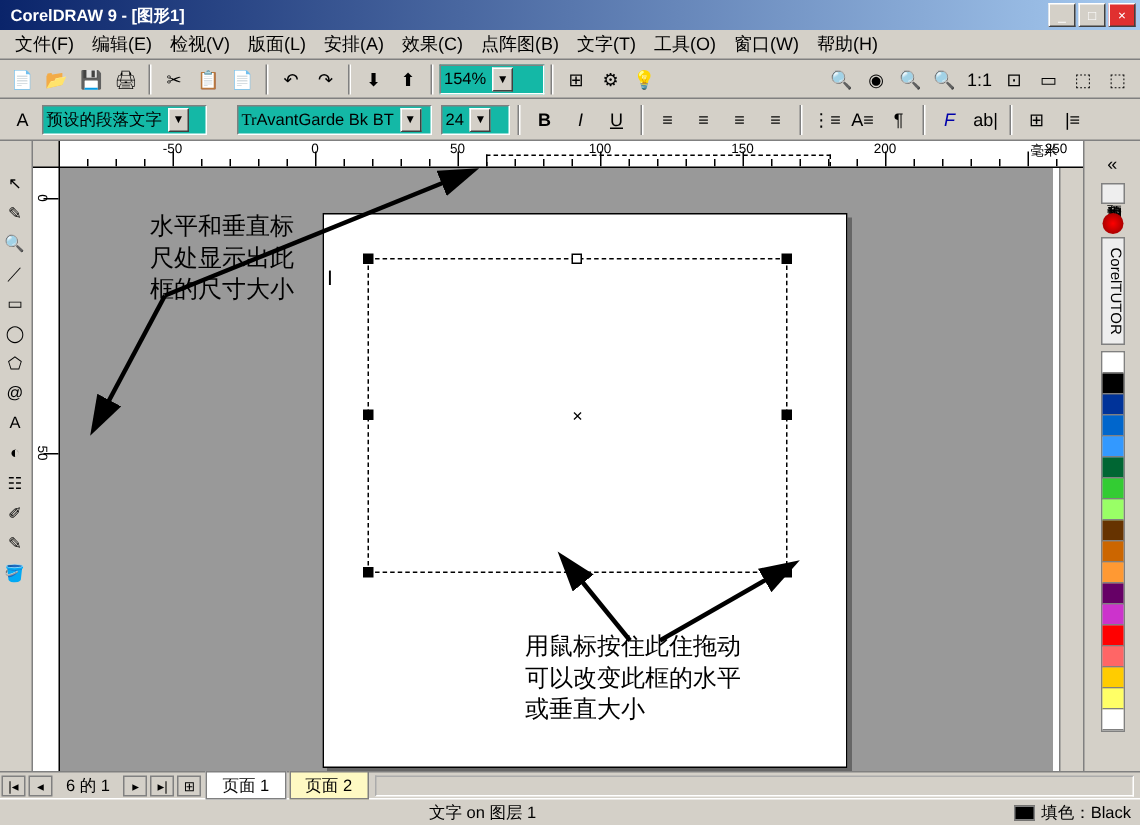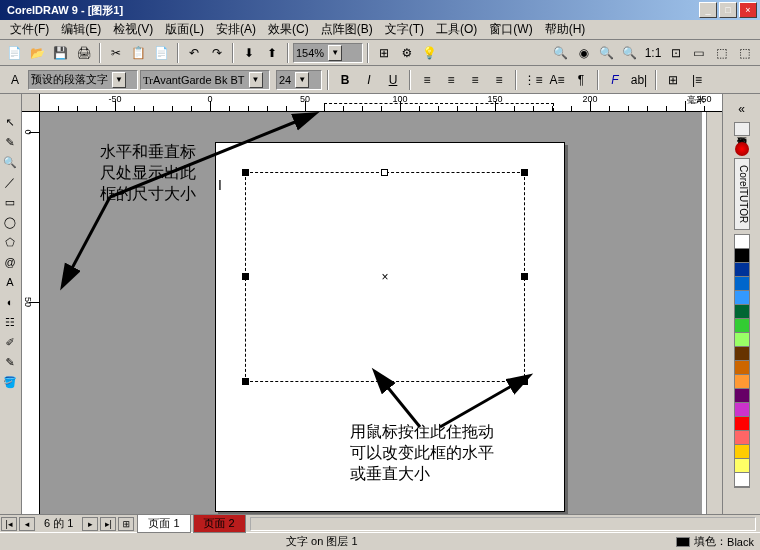--- a/index.html
+++ b/index.html
@@ -6,21 +6,21 @@
 body { background: #d4d0c8; width: 760px; height: 550px; overflow: hidden; font-size: 11px; }
 .titlebar { background: linear-gradient(to right, #0a246a, #a6caf0); color: #fff; height: 20px; display: flex; align-items: center; padding: 0 3px; }
 .titlebar .title { flex: 1; font-weight: bold; font-size: 11px; padding-left: 4px; }
 .titlebar .wbtn { width: 18px; height: 16px; background: #d4d0c8; border: 1px solid #fff; border-right-color: #404040; border-bottom-color: #404040; margin-left: 2px; display: flex; align-items: center; justify-content: center; font-size: 9px; font-family: Arial; }
 .titlebar .close { background: #e03030; color: #fff; }
 .menubar { background: #d4d0c8; height: 20px; display: flex; align-items: center; padding: 0 4px; border-bottom: 1px solid #808080; }
 .menubar .mi { padding: 2px 6px; font-size: 12px; cursor: default; }
 .toolbar { background: #d4d0c8; height: 26px; display: flex; align-items: center; padding: 2px 4px; border-bottom: 1px solid #808080; gap: 1px; }
 .tbtn { width: 22px; height: 22px; border: 1px solid #d4d0c8; display: flex; align-items: center; justify-content: center; font-size: 12px; }
 .tsep { width: 2px; height: 20px; border-left: 1px solid #808080; border-right: 1px solid #fff; margin: 0 3px; }
-.combo { height: 20px; background: #a3a3a3; border: 1px solid #808080; border-right-color: #fff; border-bottom-color: #fff; display: flex; align-items: center; padding: 0 2px; font-size: 11px; }
+.combo { height: 20px; background: #14b8a6; border: 1px solid #808080; border-right-color: #fff; border-bottom-color: #fff; display: flex; align-items: center; padding: 0 2px; font-size: 11px; }
 .combo .arrow { width: 14px; height: 16px; background: #d4d0c8; border: 1px solid #fff; border-right-color: #404040; border-bottom-color: #404040; margin-left: 4px; display: flex; align-items: center; justify-content: center; font-size: 8px; }
 .propbar { background: #d4d0c8; height: 28px; display: flex; align-items: center; padding: 2px 4px; border-bottom: 1px solid #808080; gap: 2px; }
 .workspace { display: flex; height: 420px; }
 .toolbox { width: 22px; background: #d4d0c8; border-right: 1px solid #808080; display: flex; flex-direction: column; padding-top: 18px; }
 .toolbox .tool { width: 20px; height: 20px; display: flex; align-items: center; justify-content: center; font-size: 11px; border: 1px solid #d4d0c8; }
 .ruler-area { flex: 1; position: relative; background: #fff; }
 .hruler { position: absolute; top: 0; left: 18px; right: 0; height: 18px; background: #fff; border-bottom: 1px solid #000; overflow: hidden; }
 .vruler { position: absolute; top: 18px; left: 0; width: 18px; bottom: 0; background: #fff; border-right: 1px solid #000; }
 .ruler-corner { position: absolute; top: 0; left: 0; width: 18px; height: 18px; background: #d4d0c8; border-right: 1px solid #000; border-bottom: 1px solid #000; }
 .hruler .tick { position: absolute; bottom: 0; width: 1px; height: 5px; background: #000; }
@@ -110,21 +110,21 @@
   <div class="tbtn">⬚</div>
   <div class="tbtn">⬚</div>
 </div>
 
 <div class="propbar">
   <div class="tbtn">A</div>
   <div class="combo" style="width:110px">
     <span>预设的段落文字</span>
     <span class="arrow">▼</span>
   </div>
-  <div class="combo" style="width:130px;margin-left:0">
+  <div class="combo" style="width:130px;margin-left:18px">
     <span style="font-family:serif">Tr </span>
       <span>AvantGarde Bk BT</span>
     <span class="arrow">▼</span>
   </div>
   <div class="combo" style="width:46px;margin-left:4px">
     <span>24</span>
     <span class="arrow">▼</span>
   </div>
   <div class="tsep"></div>
   <div class="tbtn" style="font-weight:bold">B</div>
@@ -294,21 +294,21 @@
 </div>
 
 <div class="pagebar">
   <div class="nbtn">|◂</div>
   <div class="nbtn">◂</div>
   <span style="padding:0 8px">6 的 1</span>
   <div class="nbtn">▸</div>
   <div class="nbtn">▸|</div>
   <div class="nbtn">⊞</div>
   <div class="ptab">页面  1</div>
-  <div class="ptab" style="background:#b91c1c">页面  2</div>
+  <div class="ptab" style="background:#fef9c3">页面  2</div>
   <div style="flex:1;height:14px;background:#d4d0c8;border:1px inset #fff;margin:0 4px"></div>
 </div>
 
 <div class="statusbar">
   <span style="flex:0 0 280px"></span>
   <span class="sseg">文字 on 图层 1</span>
   <span style="flex:1"></span>
   <span class="fillbox"></span>
   <span>填色：</span>
   <span>Black</span>

